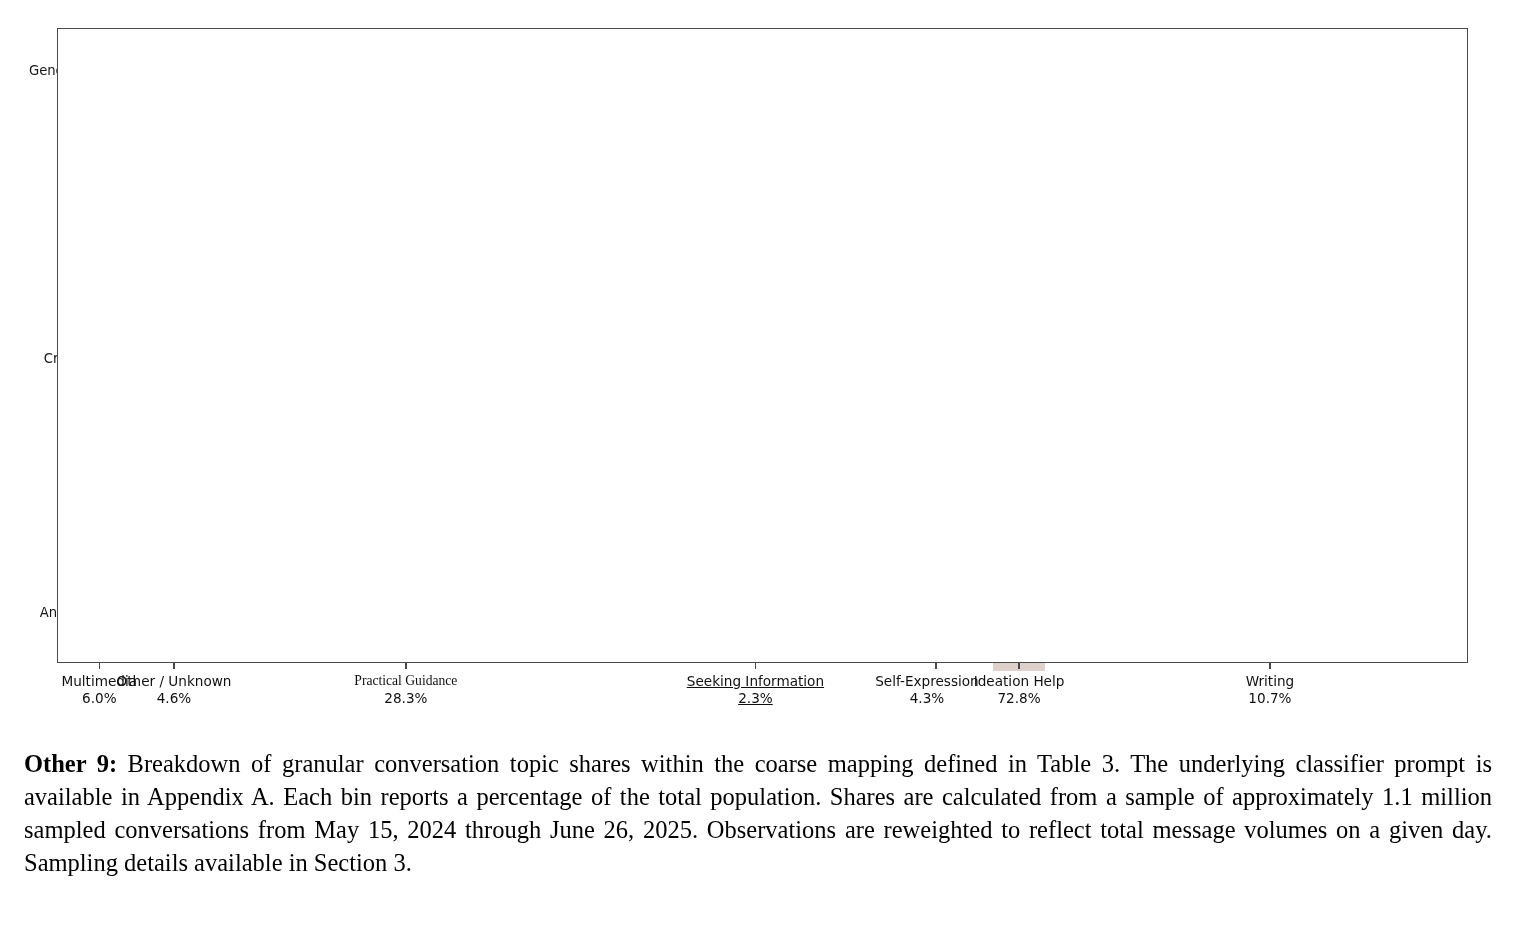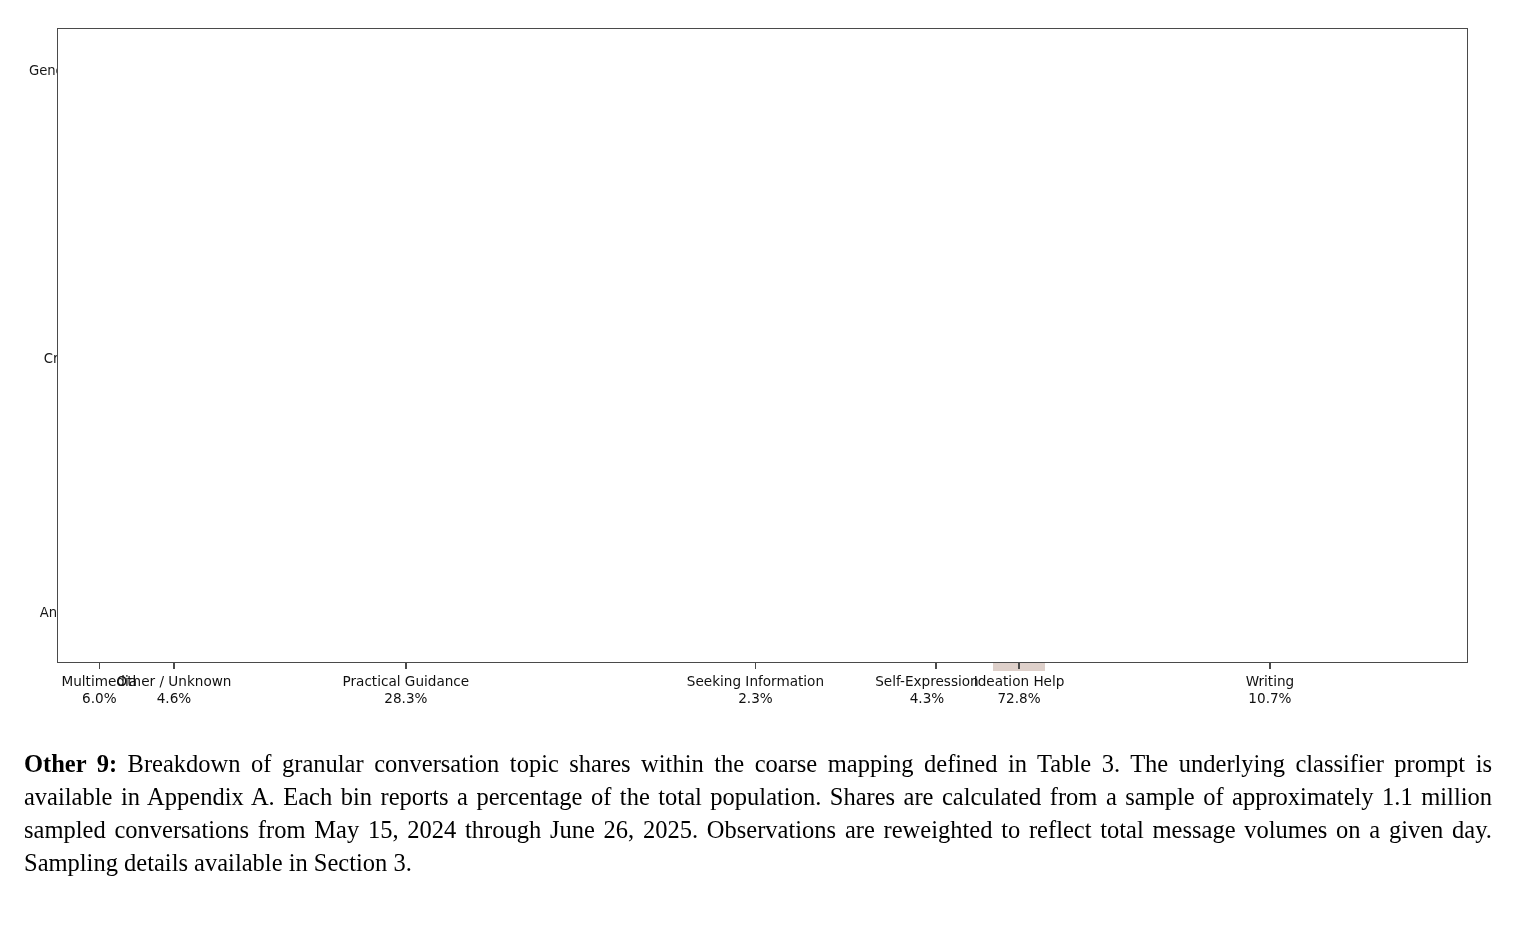--- a/index.html
+++ b/index.html
@@ -260,25 +260,25 @@
       <span style="display: block;">Multimedia</span>
       <span class="pct">6.0%</span>
     </div>
     <div class="tickmark" style="left: 173.296px; top: 663px;"></div>
     <div class="tick" style="left: 13.996px; width: 320px; top: 673px;">
       <span style="display: block;">Other / Unknown</span>
       <span class="pct">4.6%</span>
     </div>
     <div class="tickmark" style="left: 405.174px; top: 663px;"></div>
     <div class="tick" style="left: 245.874px; width: 320px; top: 673px;">
-      <span style="display: block;">Practical Guidance</span>
+      <span style="display: block; font-family: Liberation Serif, serif;">Practical Guidance</span>
       <span class="pct">28.3%</span>
     </div>
     <div class="tickmark" style="left: 754.752px; top: 663px;"></div>
-    <div class="tick" style="left: 595.452px; width: 320px; top: 673px;">
+    <div class="tick" style="left: 595.452px; width: 320px; top: 673px; text-decoration: underline;">
       <span style="display: block;">Seeking Information</span>
       <span class="pct">2.3%</span>
     </div>
     <div class="tickmark" style="left: 935.18px; top: 663px;"></div>
     <div class="tick" style="left: 767px; width: 320px; top: 673px;">
       <span style="display: block;">Self-Expression</span>
       <span class="pct">4.3%</span>
     </div>
     <div class="tickmark" style="left: 1018.35px; top: 663px;"></div>
     <div class="tick" style="left: 859.045px; width: 320px; top: 673px;">

